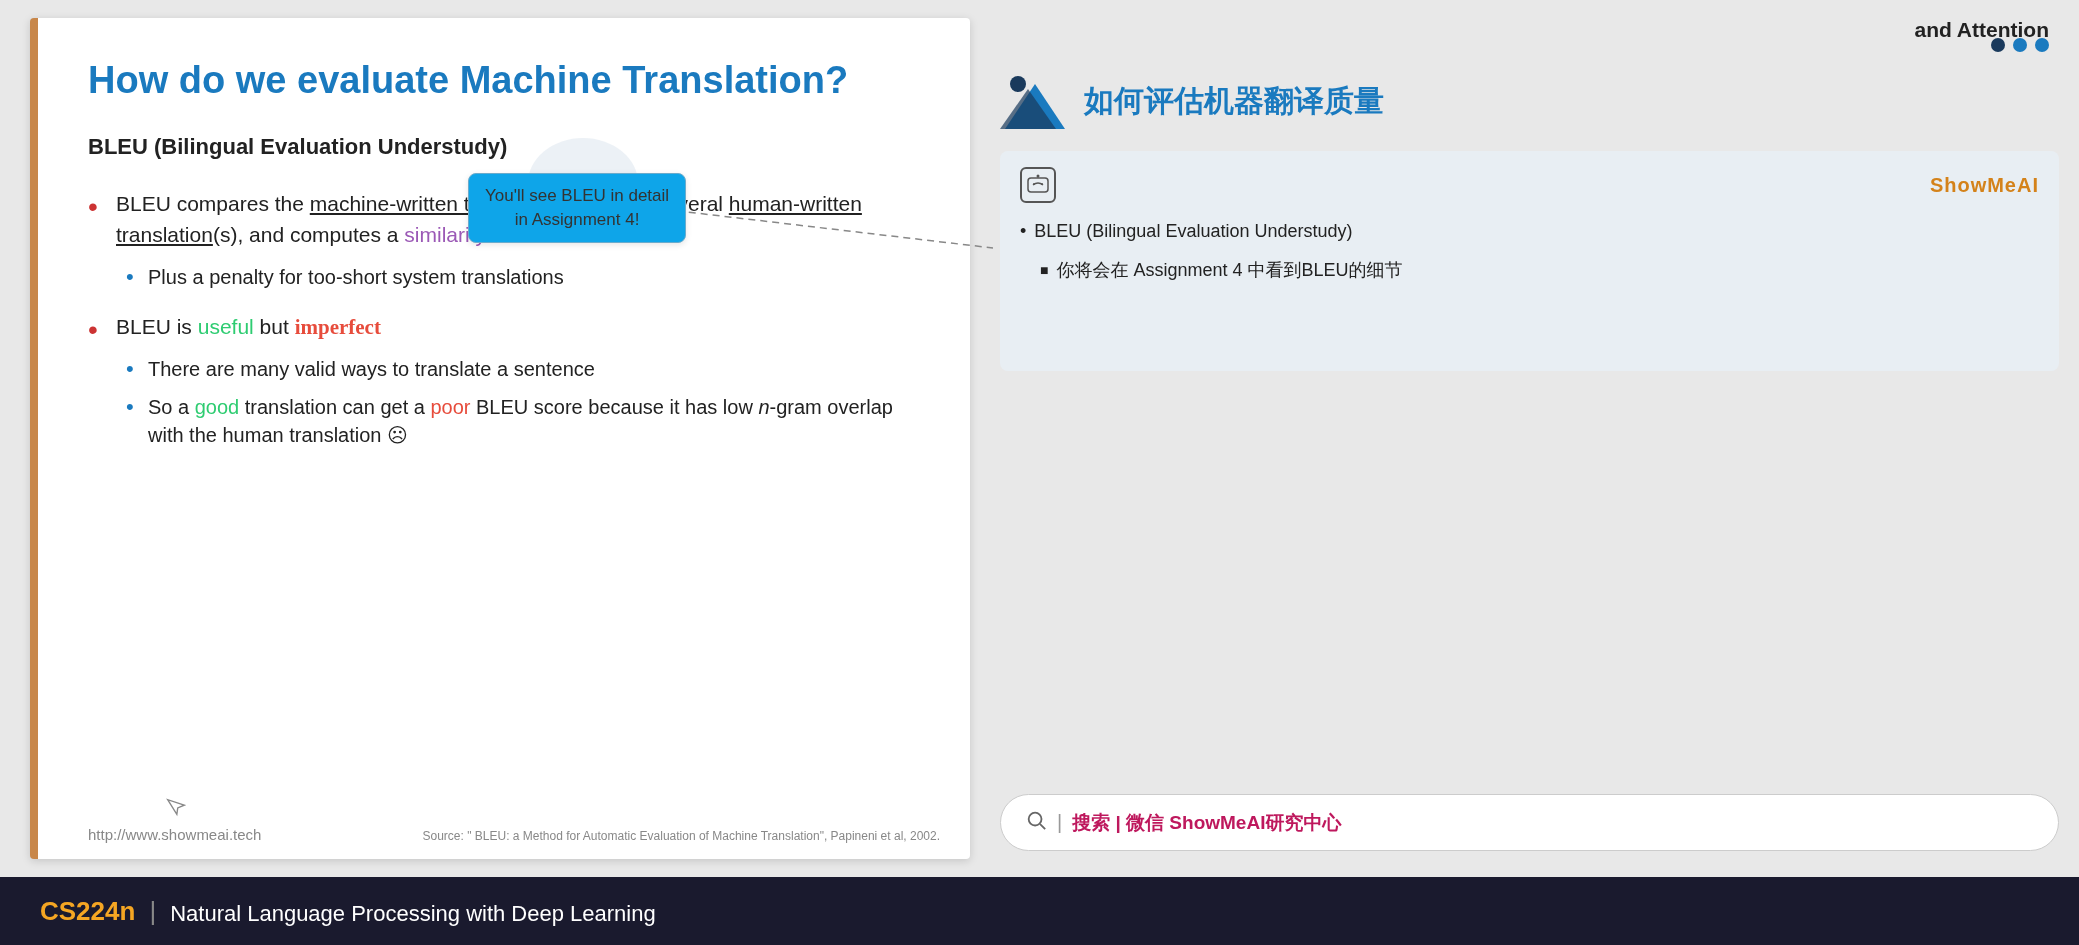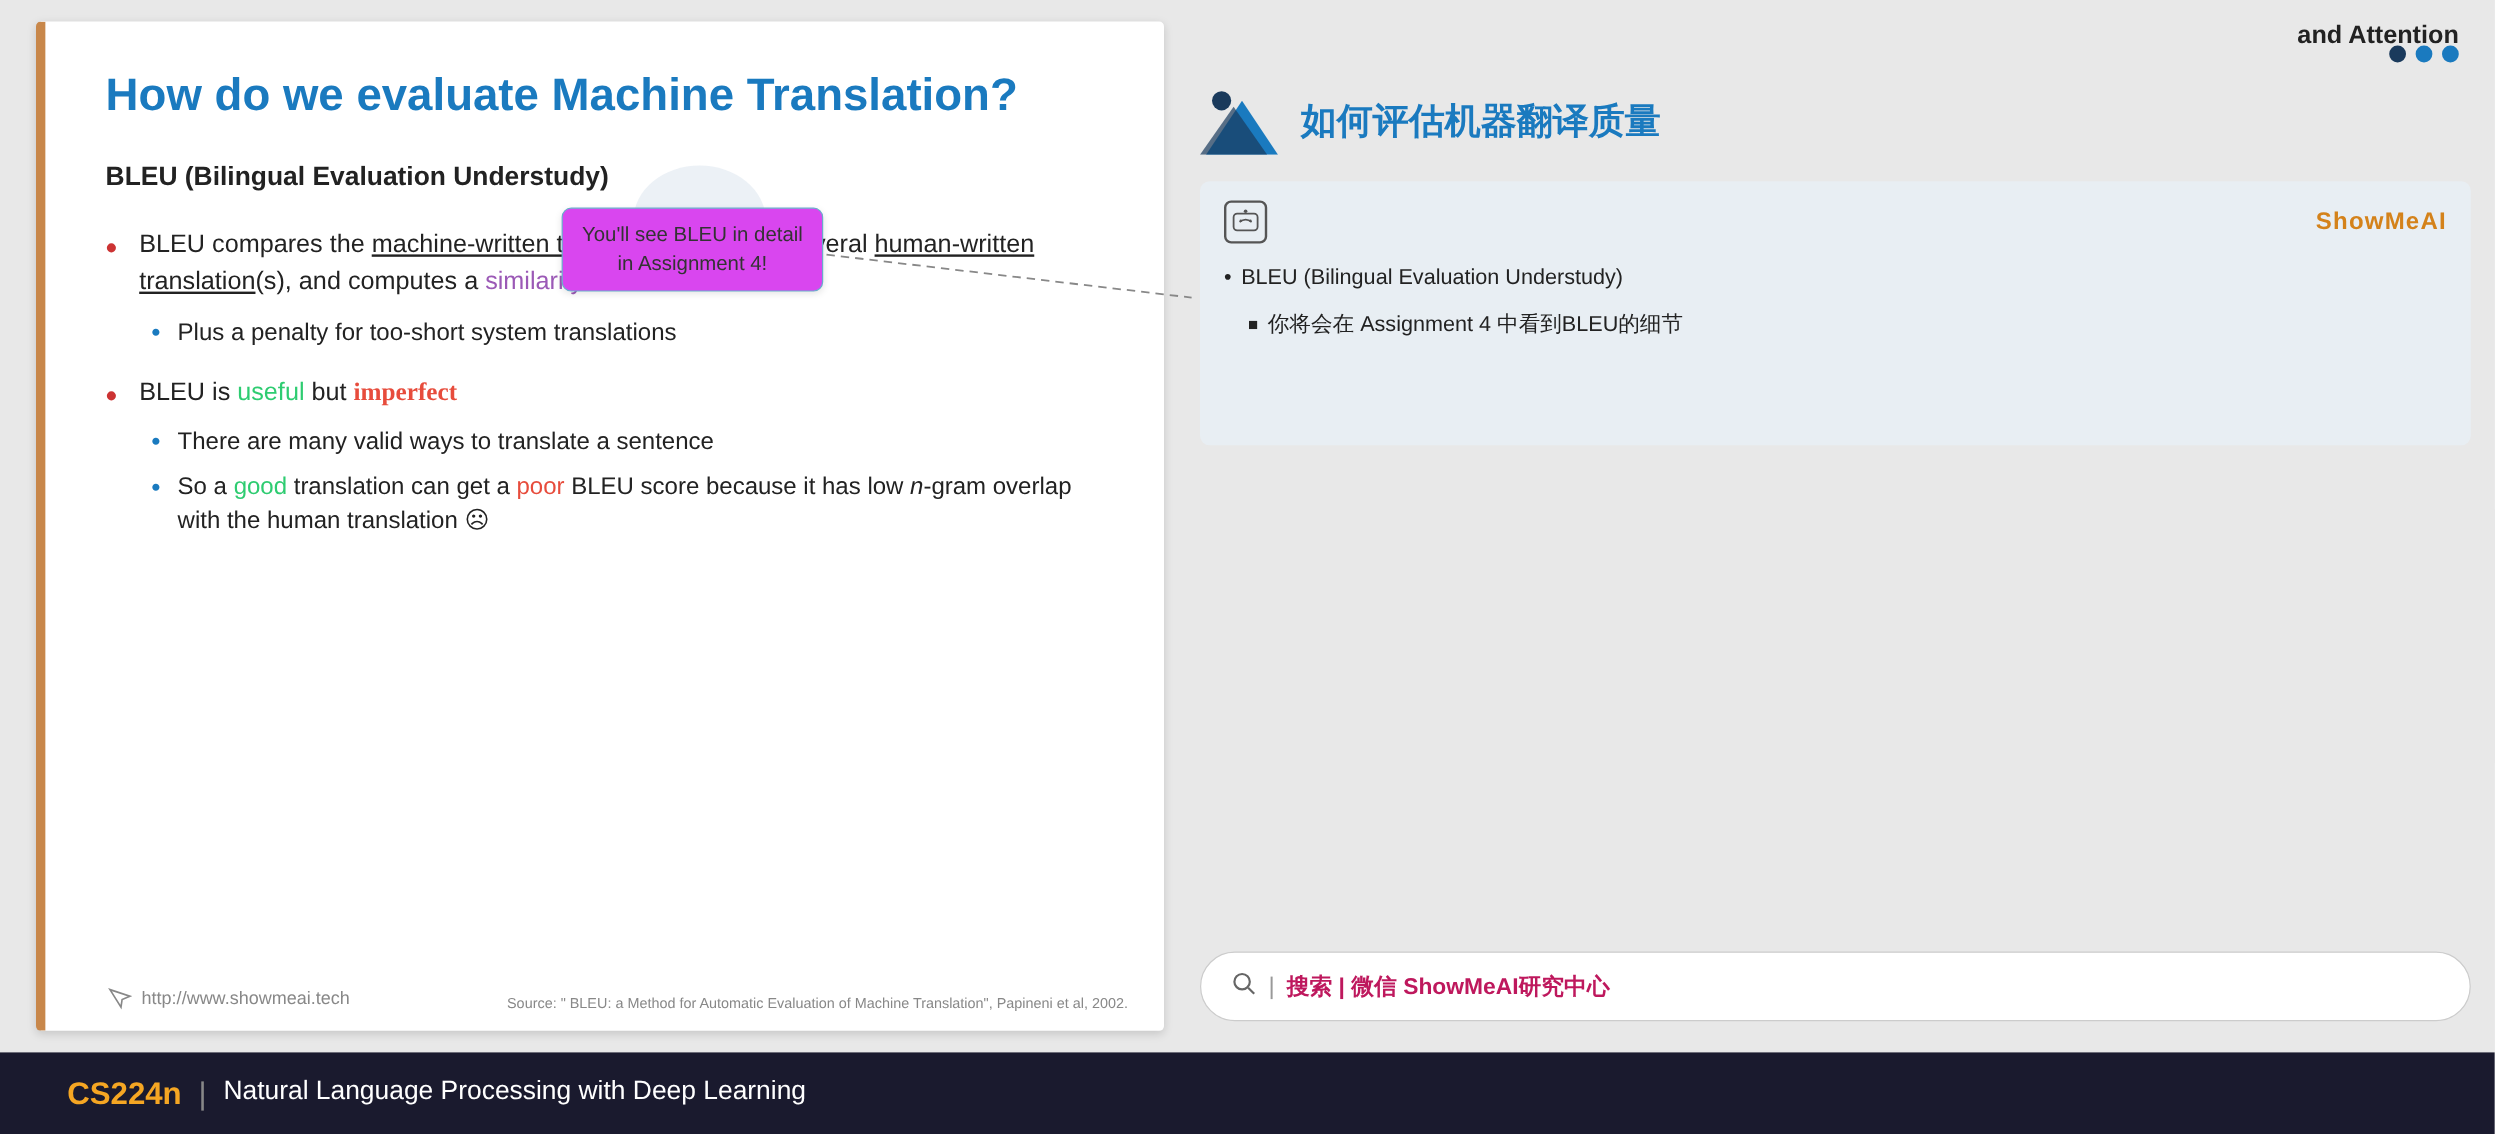--- a/index.html
+++ b/index.html
@@ -124,21 +124,21 @@
 
     .red-text {
       color: #e74c3c;
     }
 
     
     .callout-bubble {
       position: absolute;
       top: 155px;
       left: 430px;
-      background: #d946ef;
+      background: #0ea5e9;
       border: 1.5px solid #6aabcc;
       border-radius: 8px;
       padding: 10px 16px;
       font-size: 17px;
       color: #333;
       text-align: center;
       line-height: 1.4;
       z-index: 10;
       box-shadow: 0 2px 6px rgba(0,0,0,0.1);
     }
@@ -164,20 +164,21 @@
       justify-content: space-between;
       align-items: flex-end;
     }
 
     .footer-url {
       font-size: 15px;
       color: #888;
       display: flex;
       align-items: center;
       gap: 8px;
+      flex-direction: column;
     }
 
     .footer-source {
       font-size: 12px;
       color: #888;
       text-align: right;
     }
 
     
     .right-panel {
@@ -330,25 +331,24 @@
       background: #1a1a2e;
       display: flex;
       align-items: center;
       justify-content: space-between;
       padding: 0 40px;
       flex-shrink: 0;
     }
 
     .bottom-left {
       display: flex;
-      align-items: flex-start;
+      align-items: flex-end;
       gap: 14px;
       font-size: 22px;
       color: white;
-      margin-left: 16px;
     }
 
     .cs224n-label {
       color: #f5a623;
       font-weight: bold;
       font-size: 26px;
     }
 
     .divider-bar {
       color: #888;

